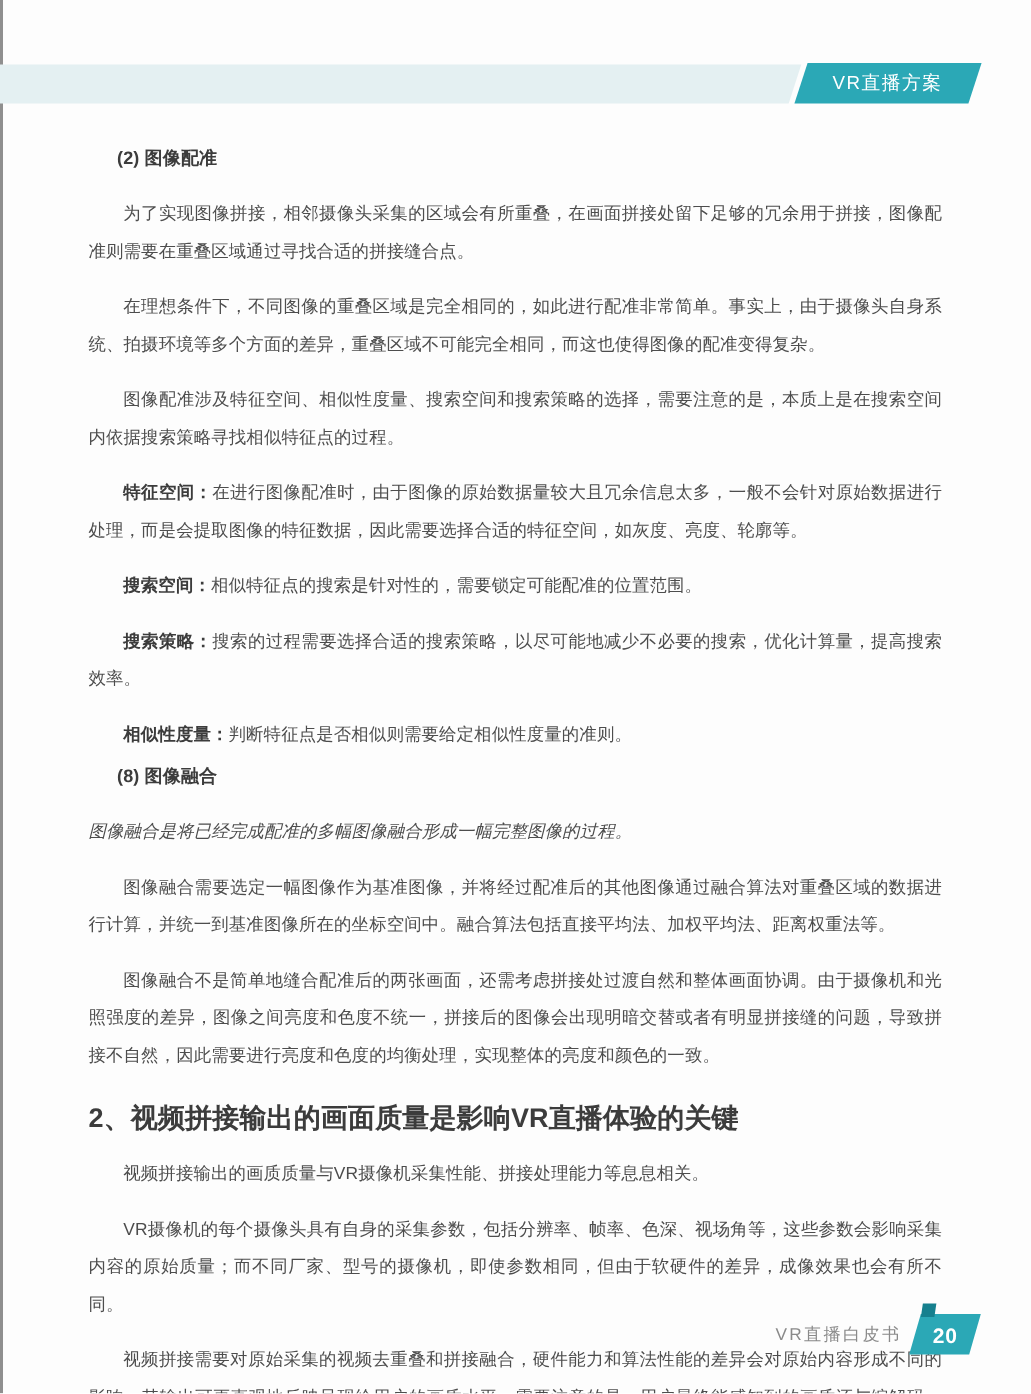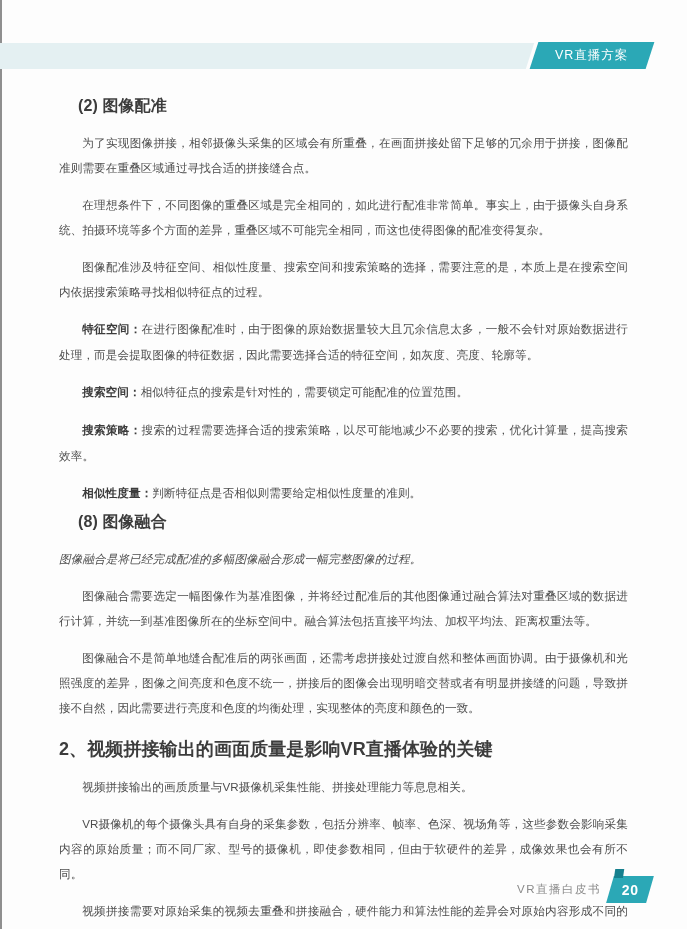--- a/index.html
+++ b/index.html
@@ -30,23 +30,23 @@
     color:#ffffff; font-size:12.5px; letter-spacing:1px; white-space:nowrap;
   }
   
   .content {
     position:absolute; left:59px; top:93px; width:569px;
     color:#4D4D4D; font-size:11.6px; line-height:25px;
     text-align:justify; letter-spacing:0.1px;
   }
   .content p.para { margin:12px 0 3px 0; text-indent:2em; }
   .content p.para.no-indent { text-indent:0;font-style:italic; }
-  .content .term { font-weight:bold; color:#3C3C3C;font-family:Liberation Serif, serif; }
+  .content .term { font-weight:bold; color:#3C3C3C; }
   .content h3.h3 {
-    margin:0 0 3px 19px; font-size:16px; line-height:25px;
+    margin:0 0 3px 19px; font-size:12px; line-height:25px;
     font-weight:bold; color:#3C3C3C; text-align:left;
   }
   .content h2.h2 {
     margin:17px 0 3px 0; font-size:18px; line-height:25px;
     font-weight:bold; color:#3C3C3C; text-align:left;
   }
   
   .footer {
     position:absolute; right:37px; top:875px; height:28px;
     display:flex; align-items:center; gap:9px;

